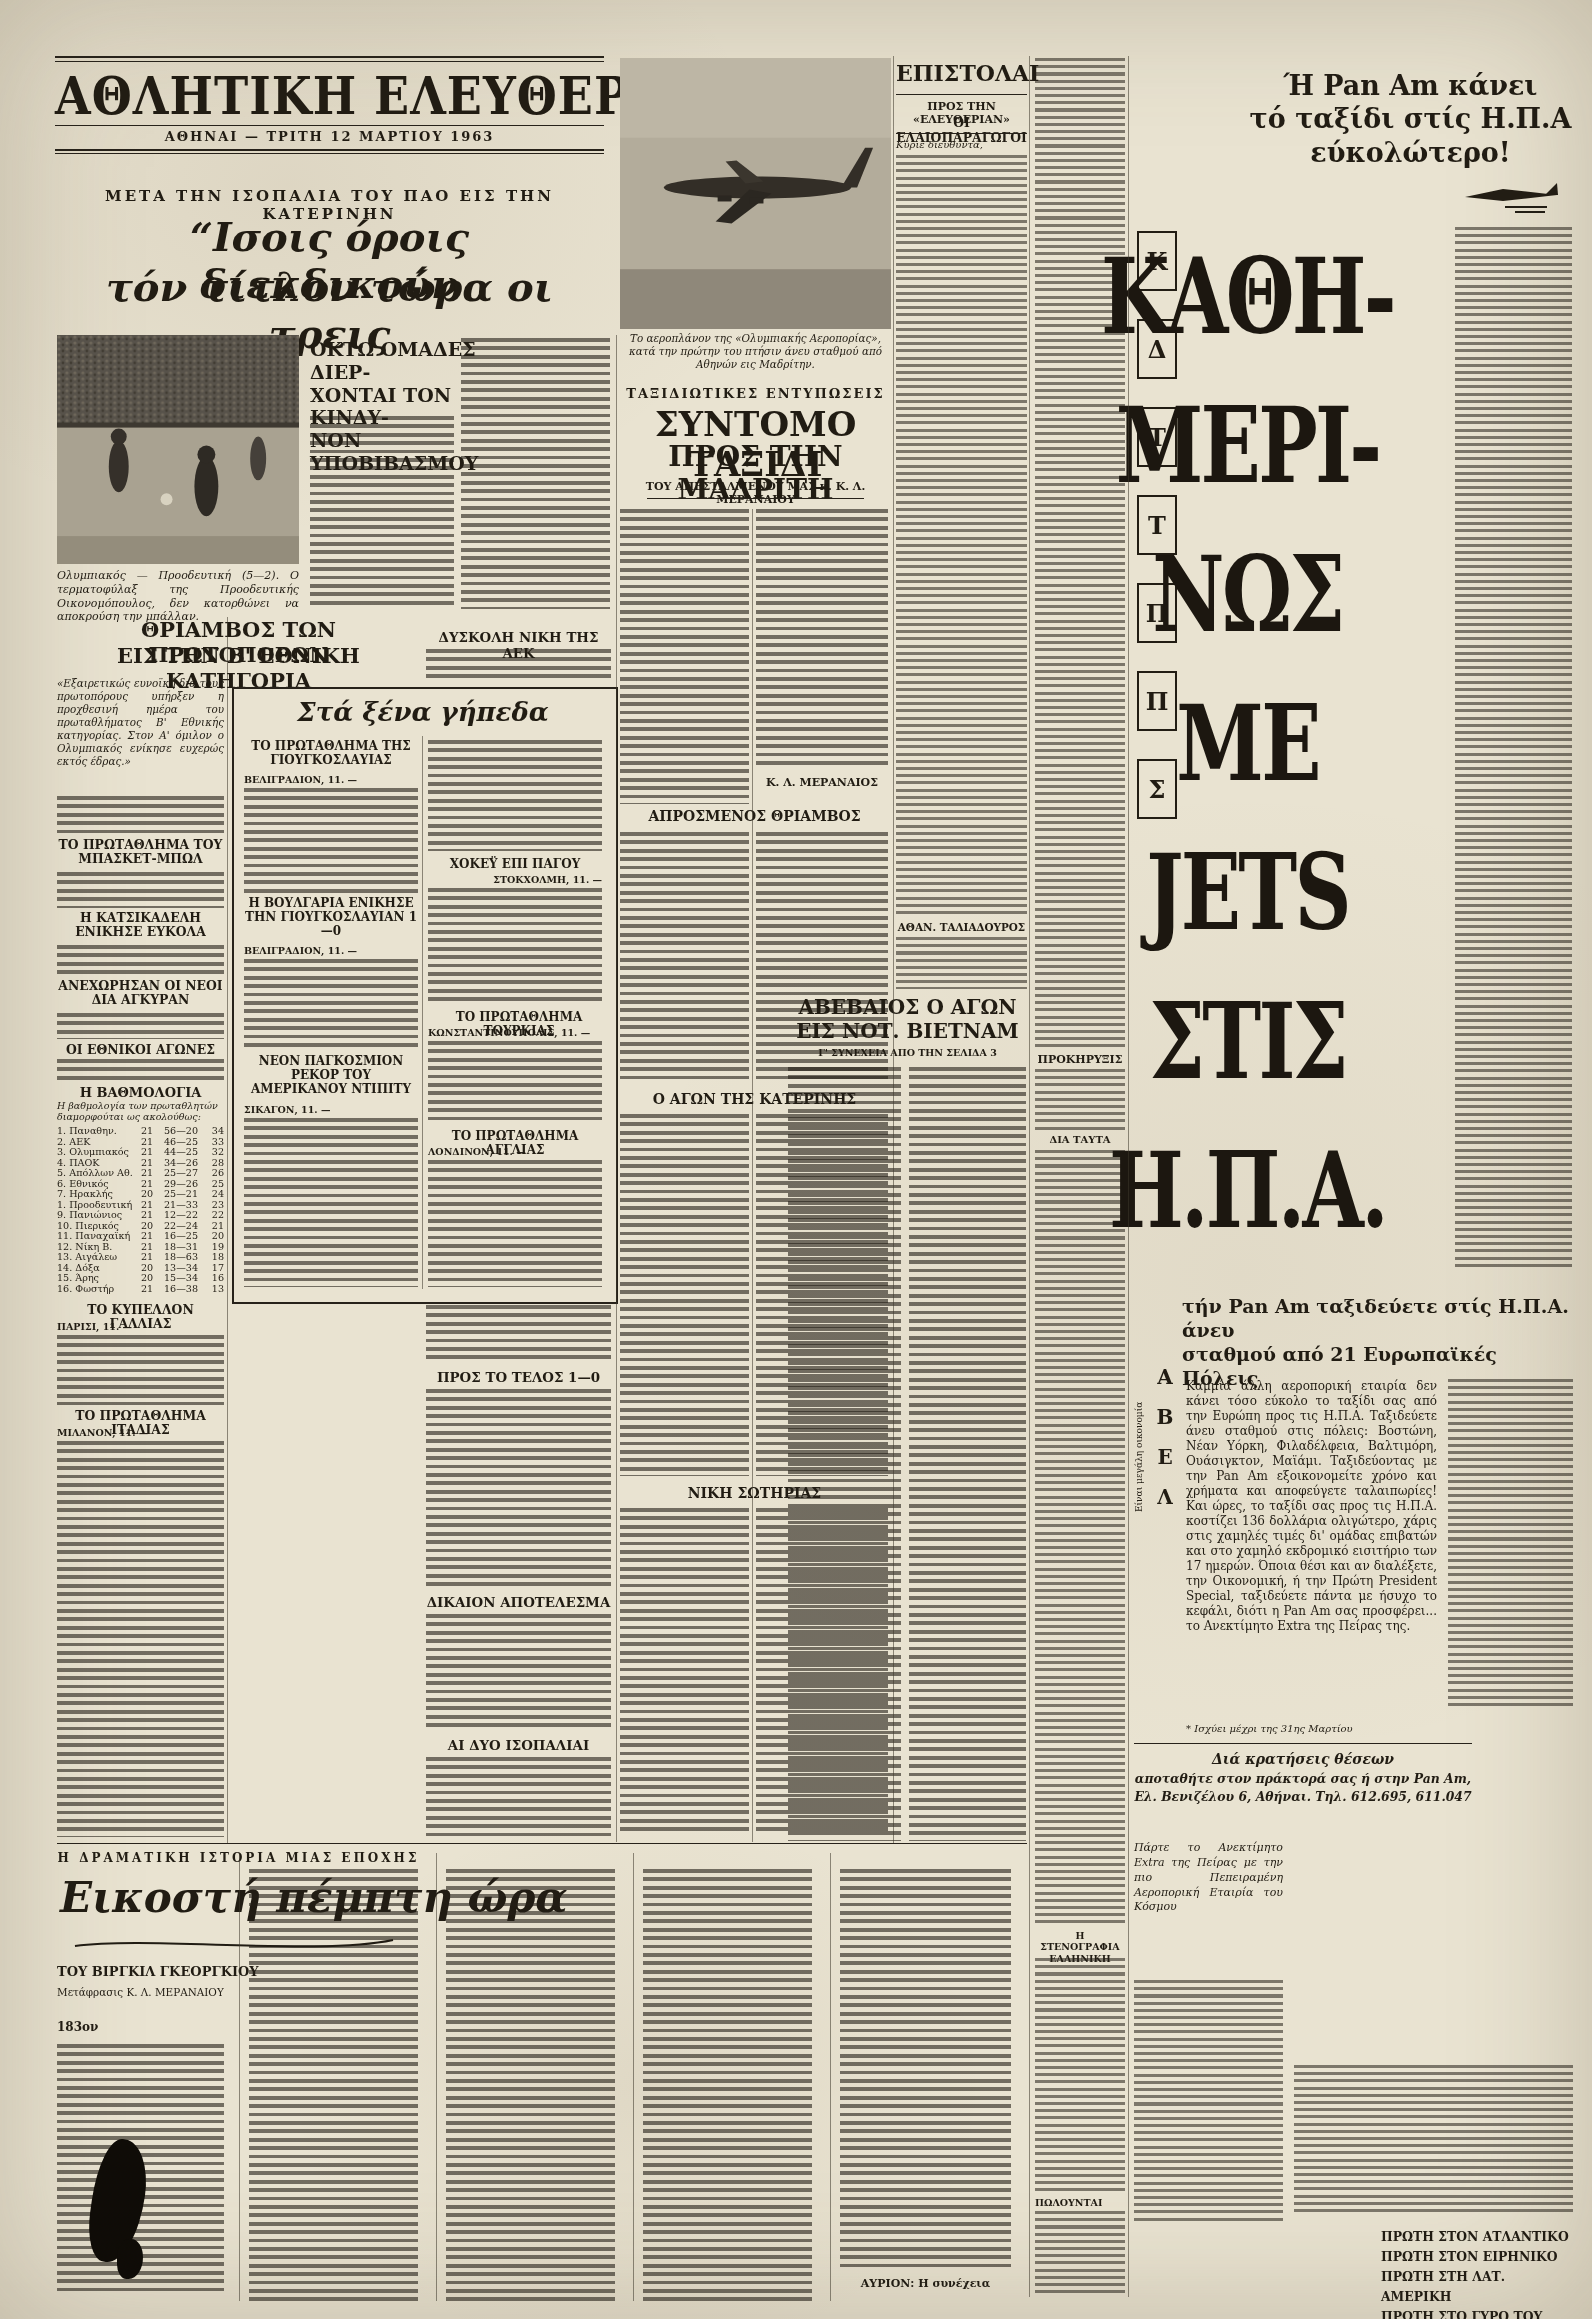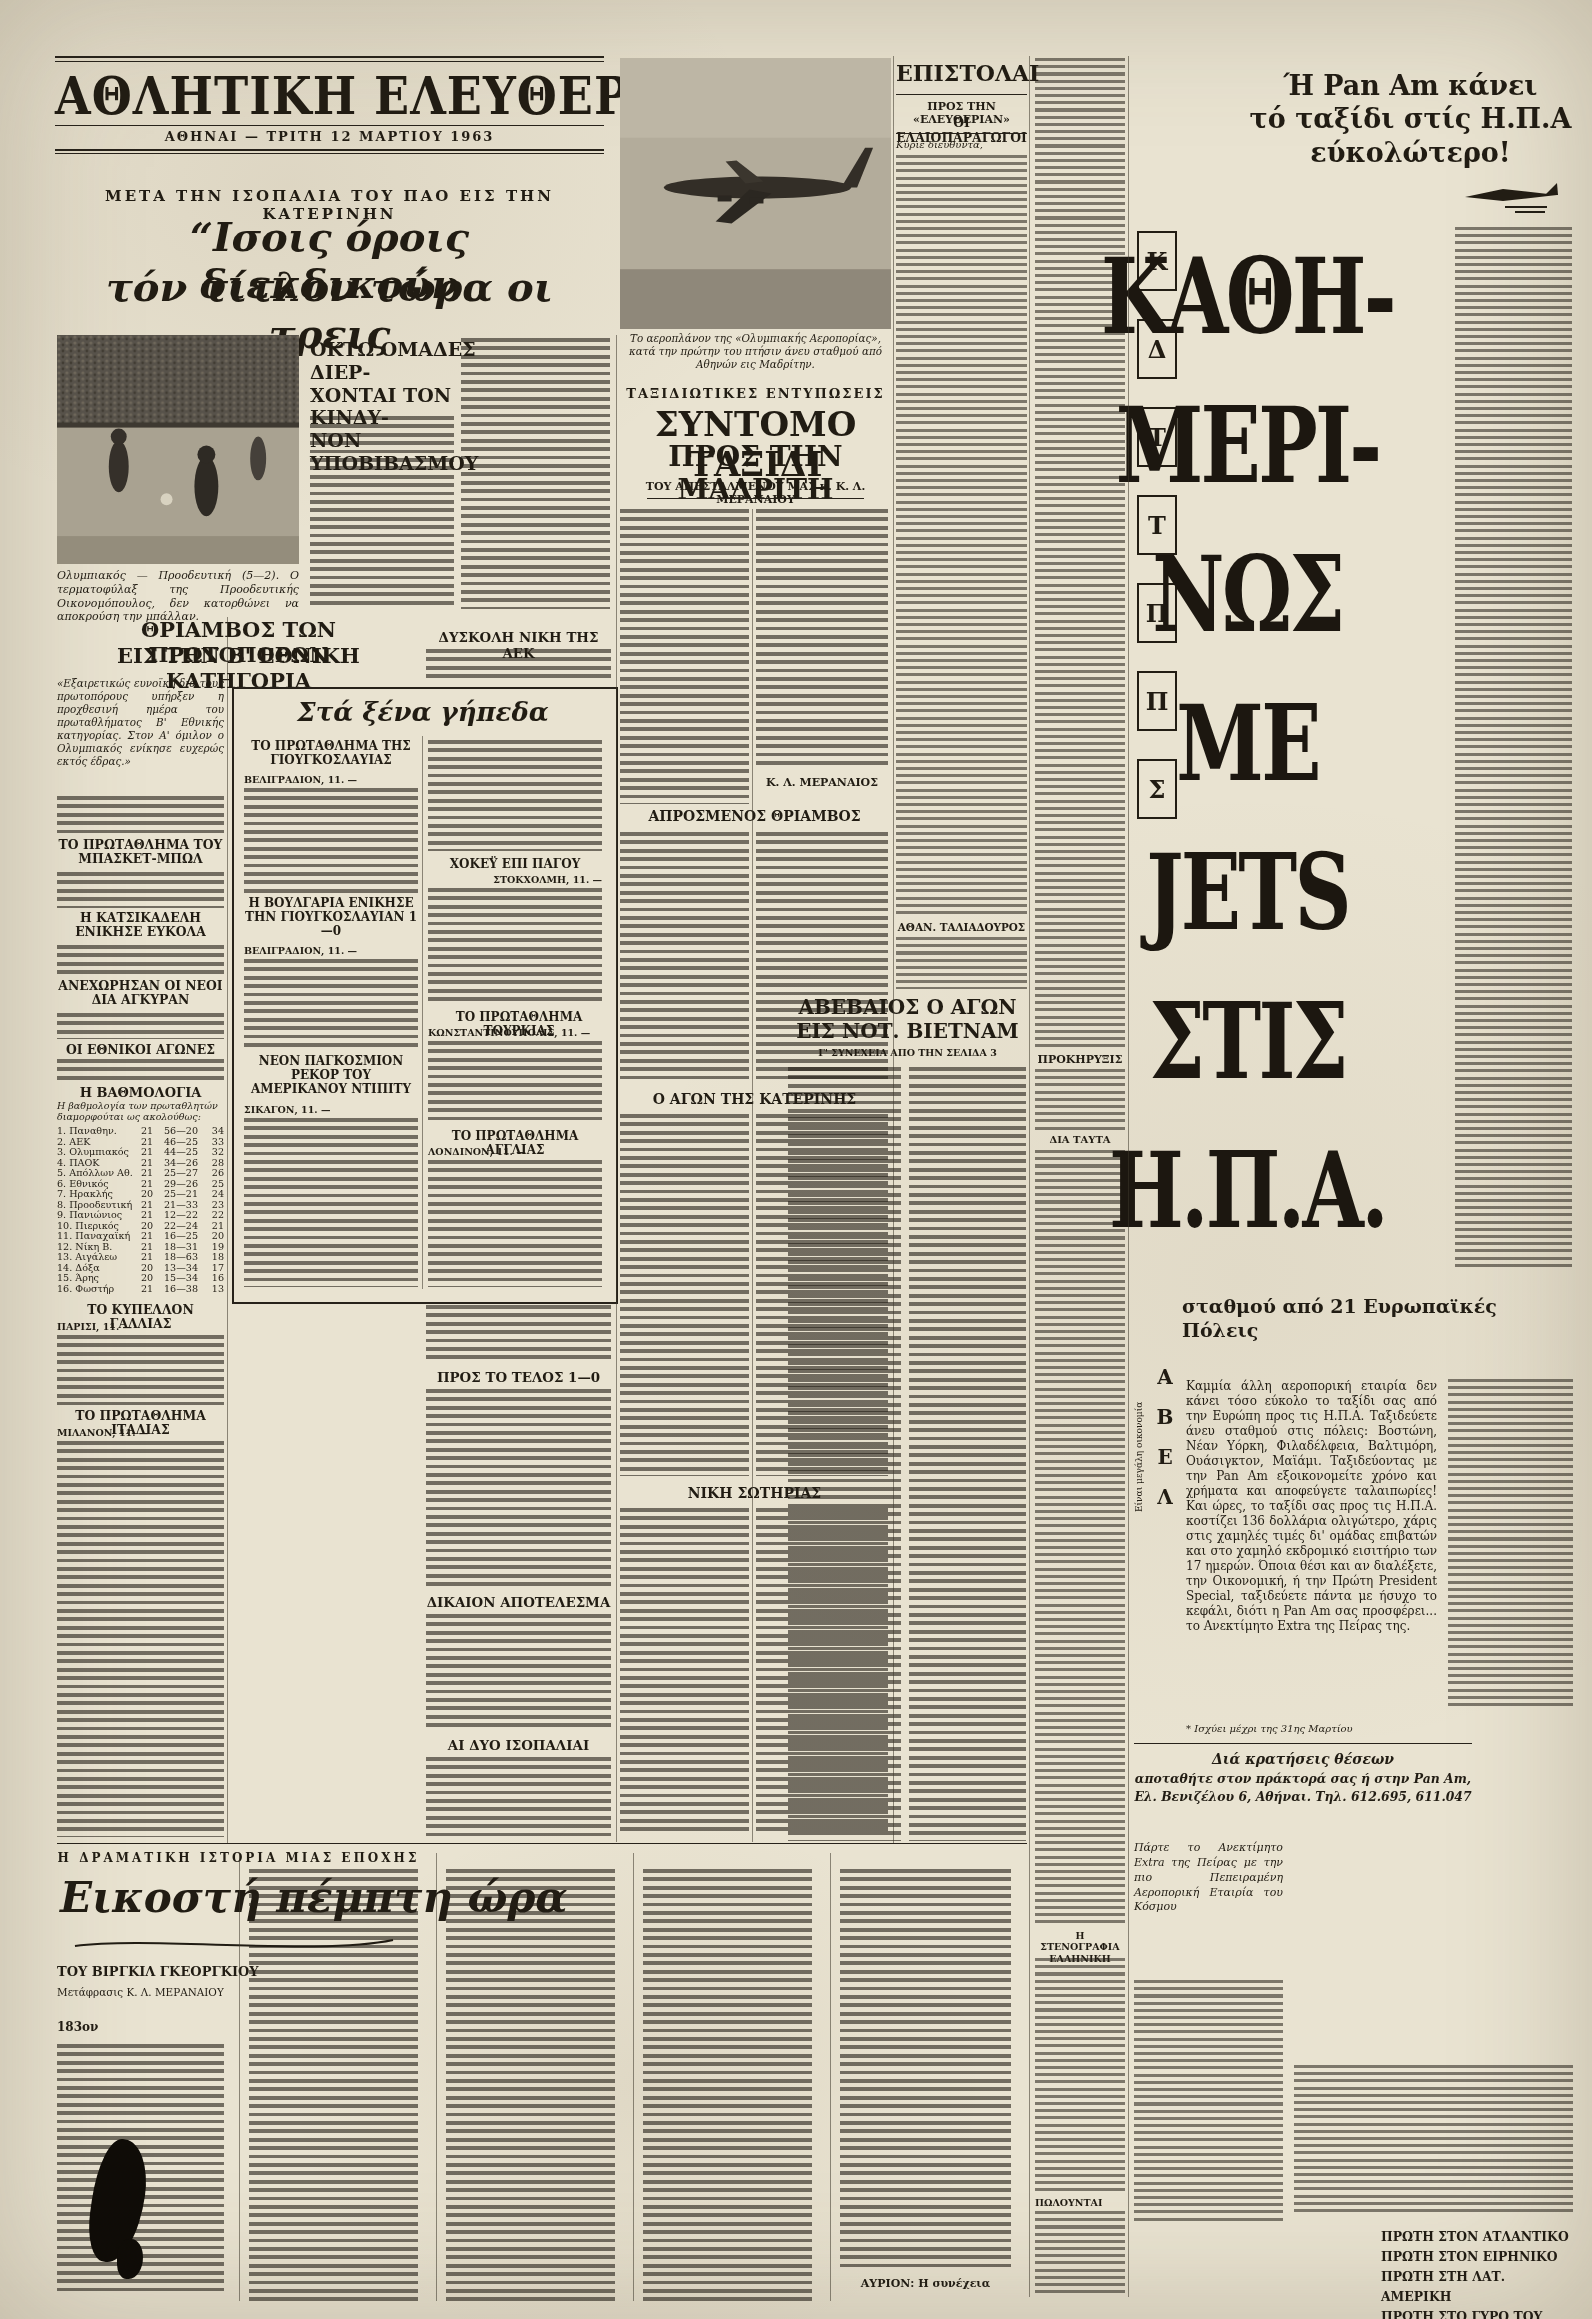--- a/index.html
+++ b/index.html
@@ -149,21 +149,21 @@
       </div>
 
       <div class="st-row">
         <span class="n">7. Ηρακλής</span>
         <span class="g">20</span>
         <span class="s">25—21</span>
         <span class="p">24</span>
       </div>
 
       <div class="st-row">
-        <span class="n">8. Προοδευτική</span>
+        <span class="n">1. Προοδευτική</span>
         <span class="g">21</span>
         <span class="s">21—33</span>
         <span class="p">23</span>
       </div>
 
       <div class="st-row">
         <span class="n">9. Πανιώνιος</span>
         <span class="g">21</span>
         <span class="s">12—22</span>
         <span class="p">22</span>
@@ -353,20 +353,21 @@
       <div class="bigrow">ΝΩΣ</div>
       <div class="bigrow">ΜΕ</div>
       <div class="bigrow">JETS</div>
       <div class="bigrow">ΣΤΙΣ</div>
       <div class="bigrow">Η.Π.Α.</div>
     </div>
 
   <div class="gx sm" style="left:1455px;top:227px;width:117px;height:1043px;"></div>
 
   <div class="abs b" style="left:1182px;top:1294px;width:390px;font-size:19px;line-height:24px;">
+    <div>τήν Pan Am ταξιδεύετε στίς Η.Π.Α. άνευ</div>
     <div>σταθμού από 21 Ευρωπαϊκές Πόλεις</div>
   </div>
 
   <div class="abs vert" style="left:1134px;top:1363px;width:16px;height:149px;">Είναι μεγάλη οικονομία</div>
   <div class="abs" style="left:1154px;top:1365px;width:22px;">
 
   <div class="sublet">Α</div>
       <div class="sublet">Β</div>
       <div class="sublet">Ε</div>
       <div class="sublet">Λ</div>

